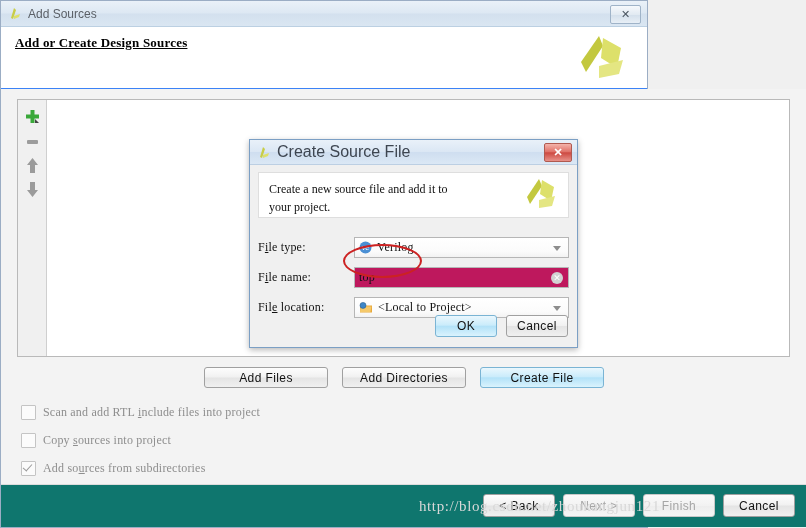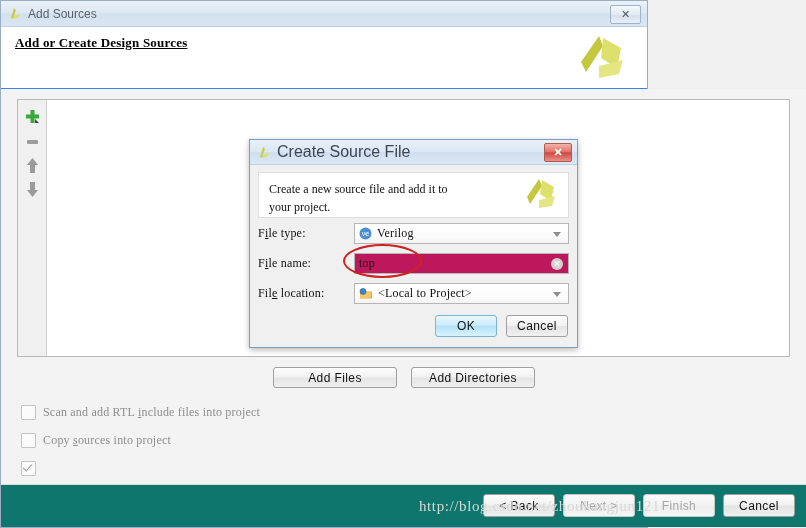--- a/index.html
+++ b/index.html
@@ -284,21 +284,21 @@
     line-height: 18px;
     white-space: pre-line;
     width: 230px;
   }
   #dlg-logo {
     position: absolute;
     right: 6px; top: 3px;
     width: 40px; height: 38px;
   }
   #dlg-form {
-    margin: 5px 8px 0 8px;
+    margin: 19px 8px 0 8px;
   }
   .form-row {
     display: flex;
     align-items: center;
     height: 21px;
     margin-bottom: 9px;
   }
   .form-label {
     width: 96px;
     font-size: 12px;
@@ -420,33 +420,35 @@
         </div>
       </div>
       <div id="panel-canvas">
         <div id="panel-hint">Use Add Files, Add Directories or Create File buttons below</div>
       </div>
     </div>
 
     <div id="action-row">
       <div id="btn-add-files" class="btn">Add Files</div>
       <div id="btn-add-dirs" class="btn">Add Directories</div>
+      <div id="btn-create-file" class="btn primary">Create File</div>
     </div>
 
     <div id="checkbox-group">
       <div class="cb-row">
         <span class="cb-box"></span>
         <span class="cb-label"><span>Scan and add RTL </span><u>i</u><span>nclude files into project</span></span>
       </div>
       <div class="cb-row">
         <span class="cb-box"></span>
         <span class="cb-label"><span>Copy </span><u>s</u><span>ources into project</span></span>
       </div>
       <div class="cb-row">
         <span class="cb-box checked"></span>
+        <span class="cb-label"><span>Add so</span><u>u</u><span>rces from subdirectories</span></span>
       </div>
     </div>
   </div>
 
   <div id="watermark">http://blog.csdn.net/zhoukangjun121</div>
   <div id="footer">
     <div id="footer-buttons">
       <div class="btn">&lt; Back</div>
       <div class="btn disabled">Next &gt;</div>
       <div class="btn disabled">Finish</div>

